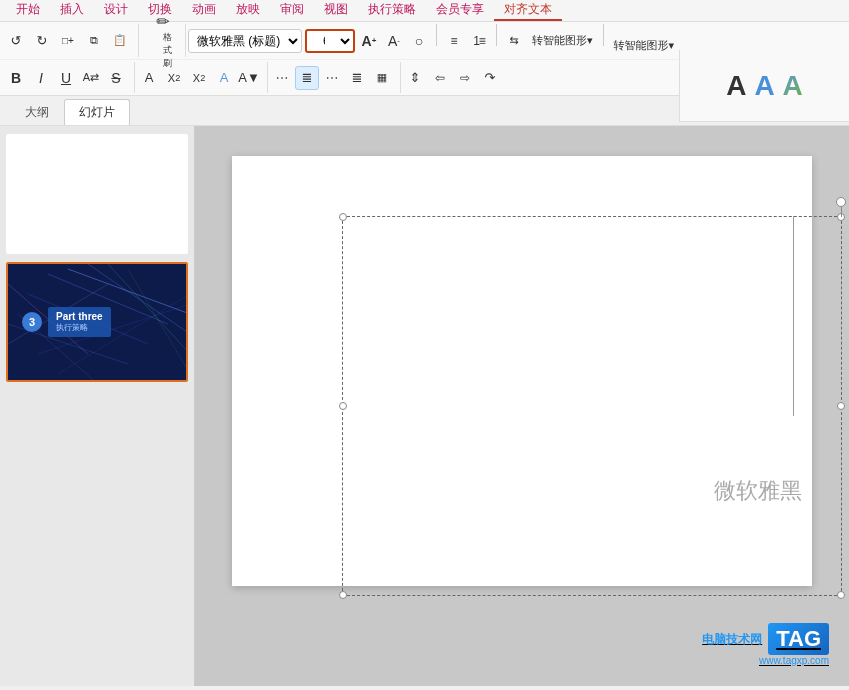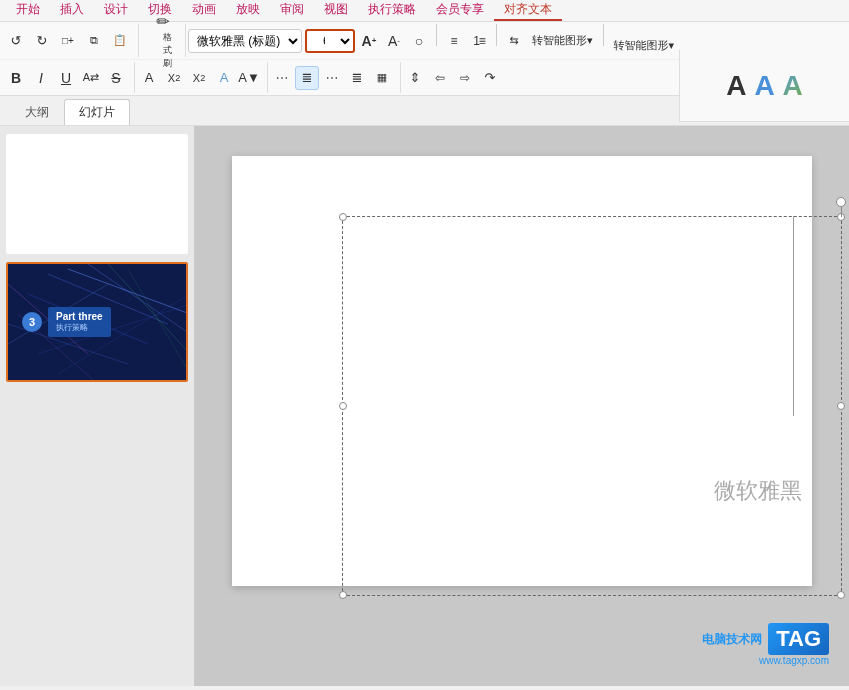--- a/index.html
+++ b/index.html
@@ -231,20 +231,21 @@
       height: 200px;
       background: #999;
     }
 
     
     .watermark {
       position: absolute;
       bottom: 20px;
       right: 20px;
       z-index: 10;
+      text-decoration: underline;
     }
     .watermark-text {
       font-size: 12px;
       color: #2196f3;
       font-weight: bold;
     }
     .watermark-tag {
       display: inline-block;
       background: linear-gradient(135deg, #2196f3, #1565c0);
       color: white;

